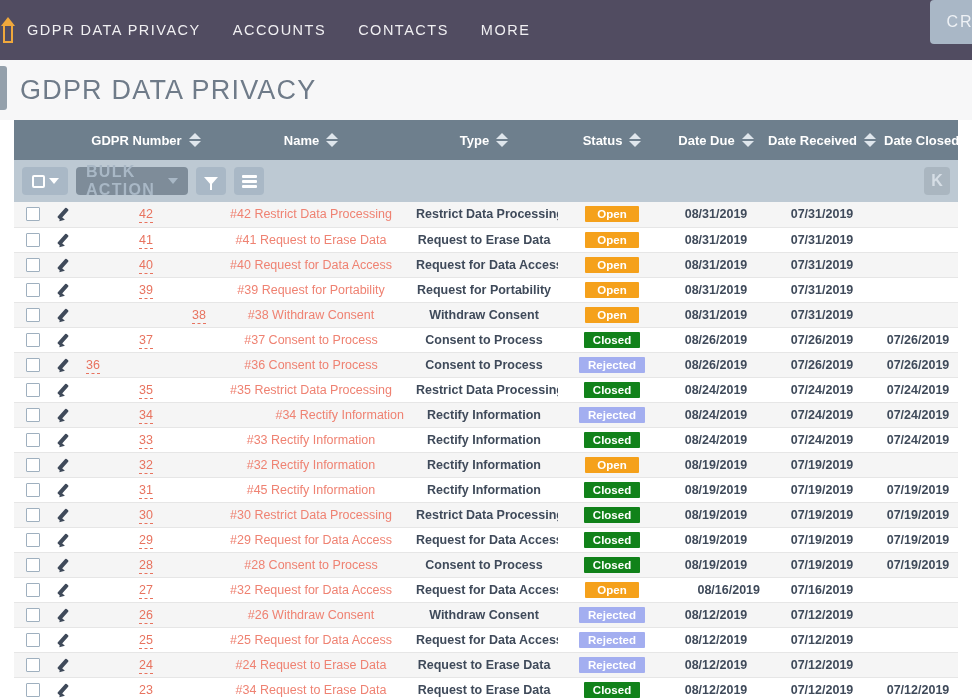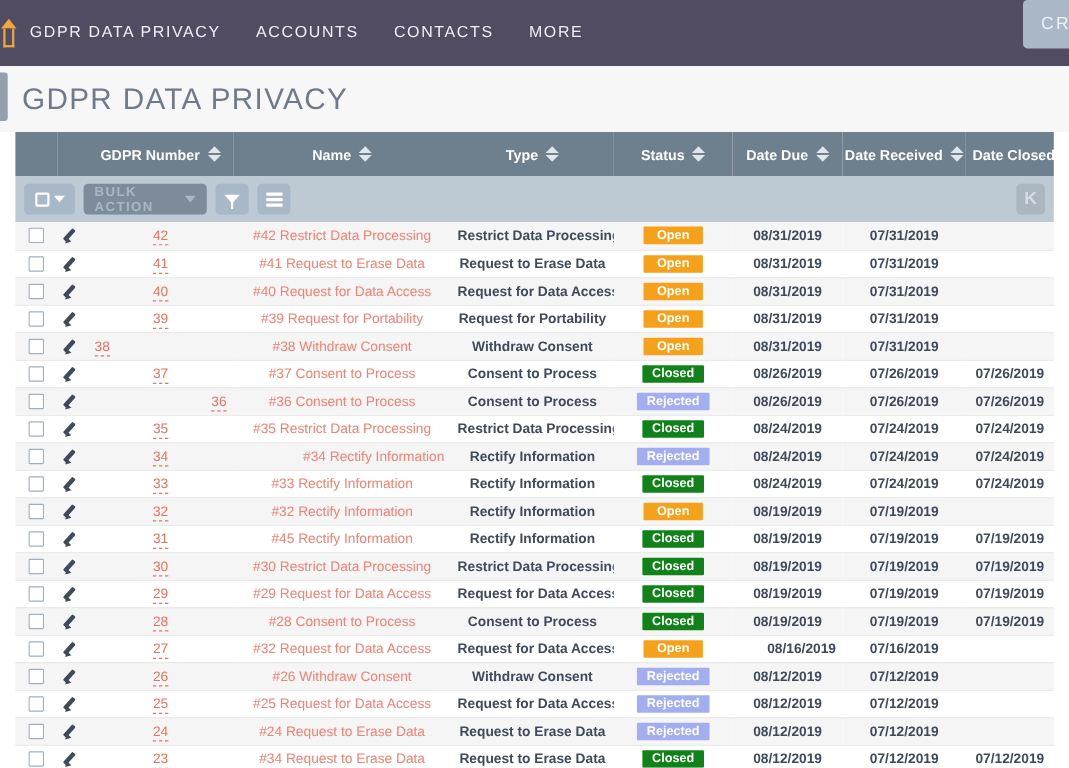--- a/index.html
+++ b/index.html
@@ -144,21 +144,21 @@
     color: #ffffff;
     cursor: pointer;
     flex: none;
   }
   .tb-select { width: 46px; gap: 4px; }
   .tb-box { width: 13px; height: 13px; border: 2.5px solid #ffffff; border-radius: 2px; }
   .caret { width: 0; height: 0; border-left: 5px solid transparent; border-right: 5px solid transparent; border-top: 6px solid #ffffff; }
   .tb-bulk {
     background: #7e8c99;
     color: #a9b8c6;
-    font-size: 12px;
+    font-size: 16px;
     font-weight: bold;
     letter-spacing: 1.3px;
     padding: 0 10px;
     gap: 7px;
     width: 112px;
     justify-content: center;
   }
   .tb-bulk .caret { border-top-color: #a9b8c6; }
   .tb-icon { width: 30px; }
   .funnel { width: 0; height: 0; border-left: 7px solid transparent; border-right: 7px solid transparent; border-top: 8px solid #ffffff; position: relative; }
@@ -447,21 +447,21 @@
           <td style="text-align:center"><span class="datecell">07/31/2019</span></td>
           <td style="text-align:center"><span class="datecell"></span></td>
         </tr>
         <tr class="odd">
           <td>
             <div class="cb"></div>
           </td>
           <td>
             <div class="pencil"></div>
           </td>
-          <td style="text-align:left"><span class="numlink">38</span></td>
+          <td style="text-align:right"><span class="numlink">38</span></td>
           <td style="text-align:center"><span class="namelink">#38 Withdraw Consent</span></td>
           <td style="text-align:center"><span class="typecell">Withdraw Consent</span></td>
           <td style="text-align:center"><span class="badge" style="background: rgb(245, 161, 27);">Open</span></td>
           <td style="text-align:center"><span class="datecell">08/31/2019</span></td>
           <td style="text-align:center"><span class="datecell">07/31/2019</span></td>
           <td style="text-align:center"><span class="datecell"></span></td>
         </tr>
         <tr class="even">
           <td>
             <div class="cb"></div>
@@ -477,21 +477,21 @@
           <td style="text-align:center"><span class="datecell">07/26/2019</span></td>
           <td style="text-align:center"><span class="datecell">07/26/2019</span></td>
         </tr>
         <tr class="odd">
           <td>
             <div class="cb"></div>
           </td>
           <td>
             <div class="pencil"></div>
           </td>
-          <td style="text-align:right"><span class="numlink">36</span></td>
+          <td style="text-align:left"><span class="numlink">36</span></td>
           <td style="text-align:center"><span class="namelink">#36 Consent to Process</span></td>
           <td style="text-align:center"><span class="typecell">Consent to Process</span></td>
           <td style="text-align:center"><span class="badge" style="background: rgb(163, 174, 240);">Rejected</span></td>
           <td style="text-align:center"><span class="datecell">08/26/2019</span></td>
           <td style="text-align:center"><span class="datecell">07/26/2019</span></td>
           <td style="text-align:center"><span class="datecell">07/26/2019</span></td>
         </tr>
         <tr class="even">
           <td>
             <div class="cb"></div>

